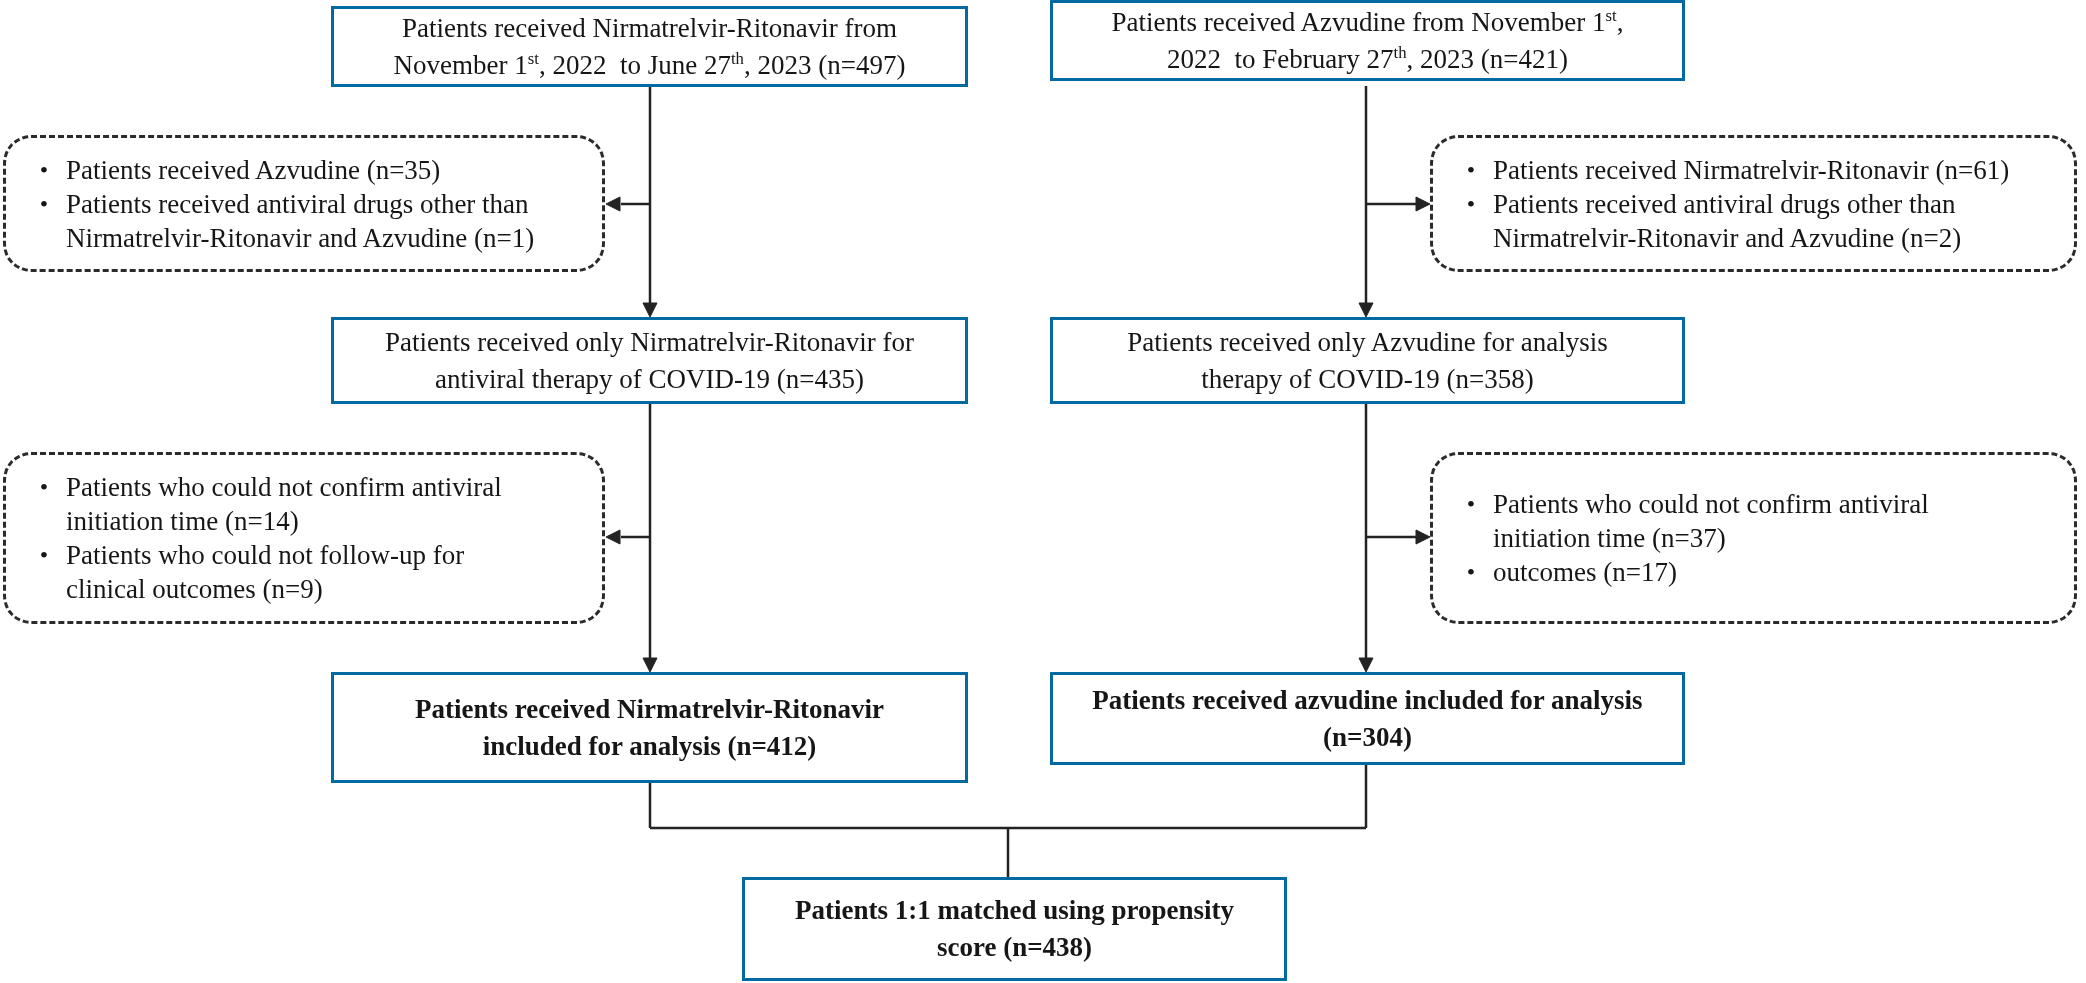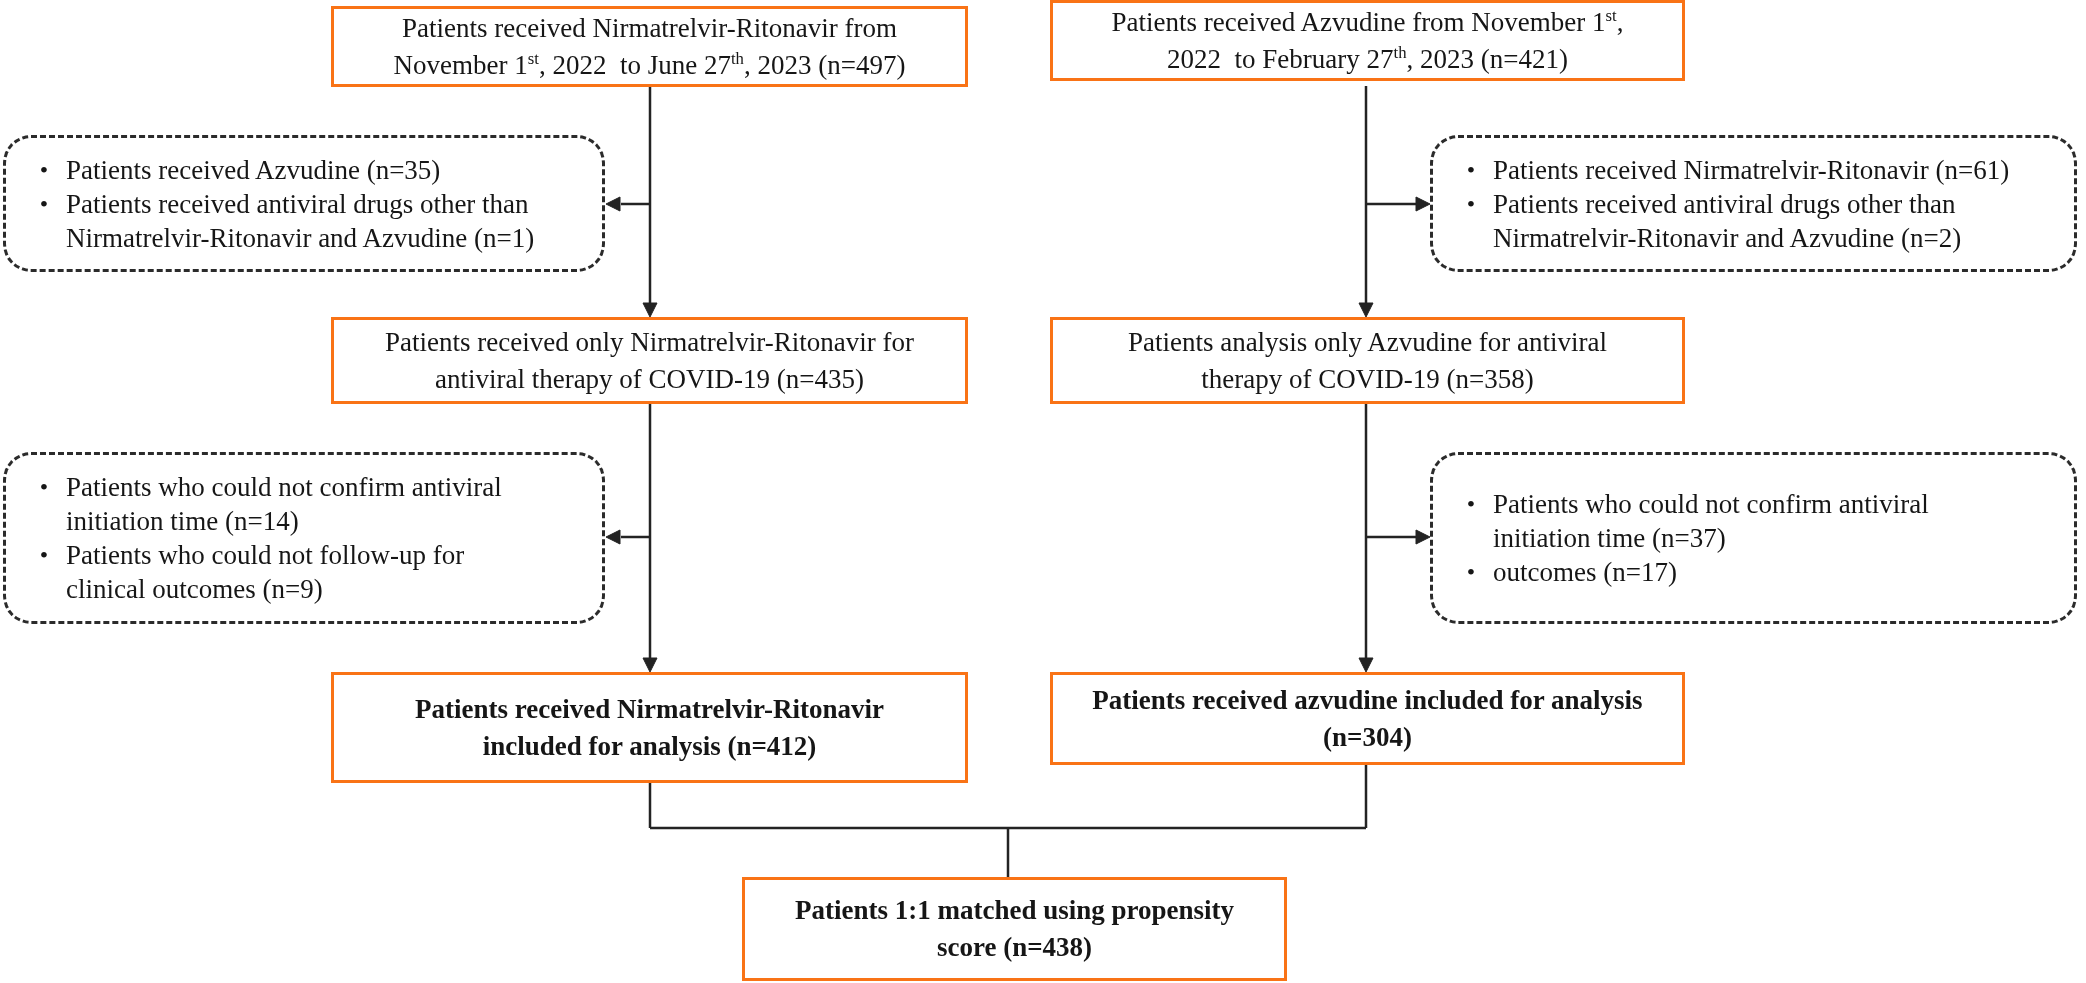--- a/index.html
+++ b/index.html
@@ -8,21 +8,21 @@
     width: 2086px;
     height: 983px;
     background: #ffffff;
     font-family: "Liberation Serif", "DejaVu Serif", serif;
     color: #161616;
     overflow: hidden;
   }
   .sbox {
     position: absolute;
     box-sizing: border-box;
-    border: 3px solid #f97316;
+    border: 3px solid #0369a1;
     background: #ffffff;
     display: flex;
     flex-direction: column;
     align-items: center;
     justify-content: center;
     text-align: center;
     font-size: 27px;
     line-height: 37px;
   }
   .sbox.bold { font-weight: bold; }
@@ -137,21 +137,21 @@
       </span>
     </div>
   </div>
 
   <div class="sbox" style="left:331px; top:317px; width:637px; height:87px;">
     <div class="tline">Patients received only Nirmatrelvir-Ritonavir for</div>
     <div class="tline">antiviral therapy of COVID-19 (n=435)</div>
   </div>
 
   <div class="sbox" style="left:1050px; top:317px; width:635px; height:87px;">
-    <div class="tline">Patients analysis only Azvudine for antiviral</div>
+    <div class="tline">Patients received only Azvudine for analysis</div>
     <div class="tline">therapy of COVID-19 (n=358)</div>
   </div>
 
   <div class="dbox" style="left:3px; top:452px; width:602px; height:172px;">
     <div class="item">
       <span class="bullet">•</span>
       <span class="itext">
         <div class="tline">Patients who could not confirm antiviral</div>
         <div class="tline">initiation time (n=14)</div>
       </span>

